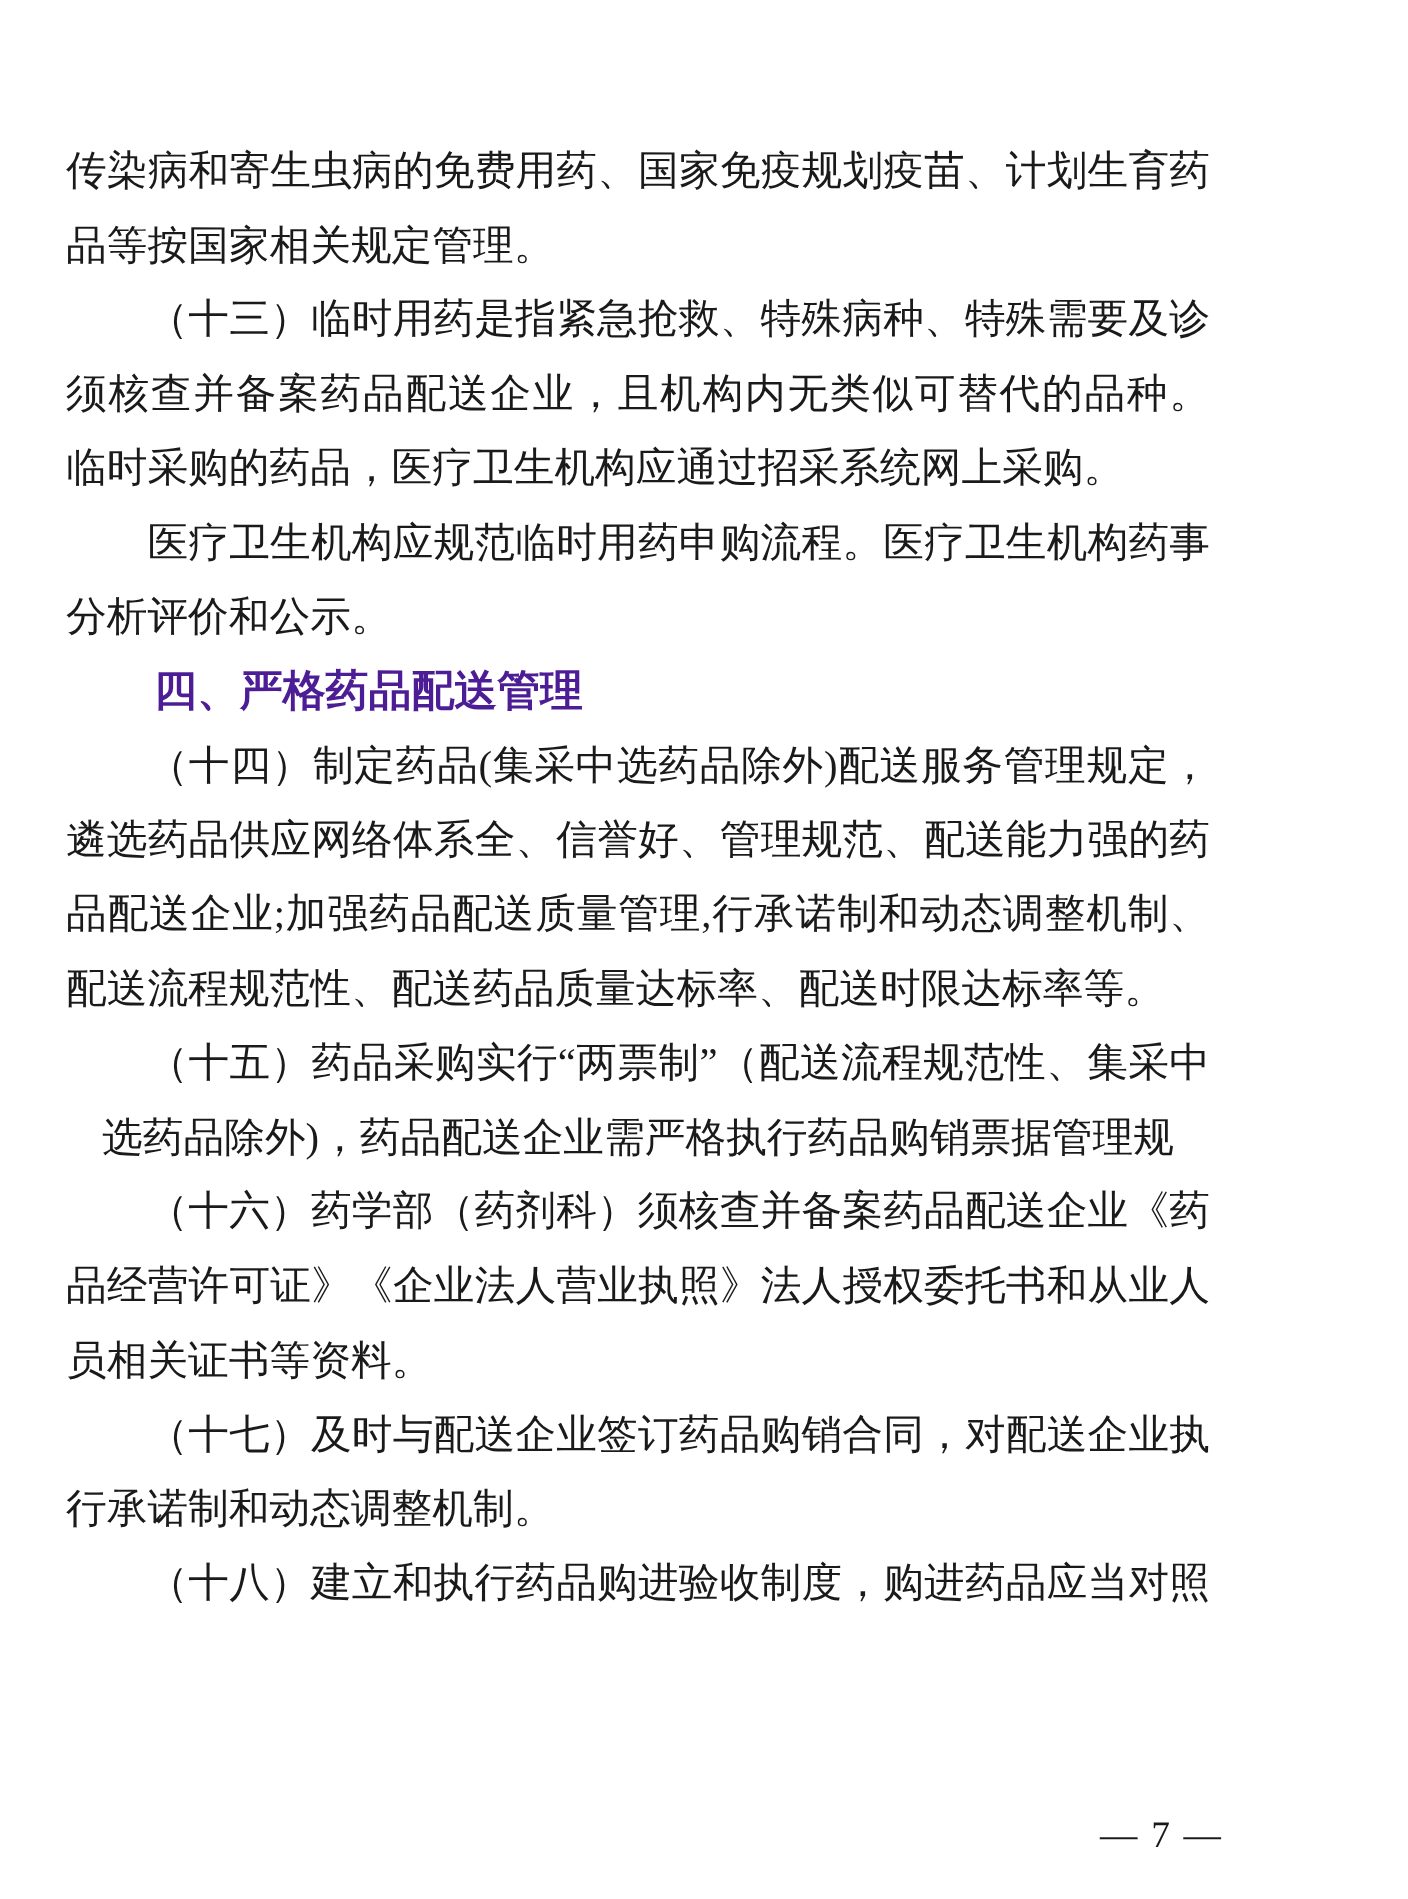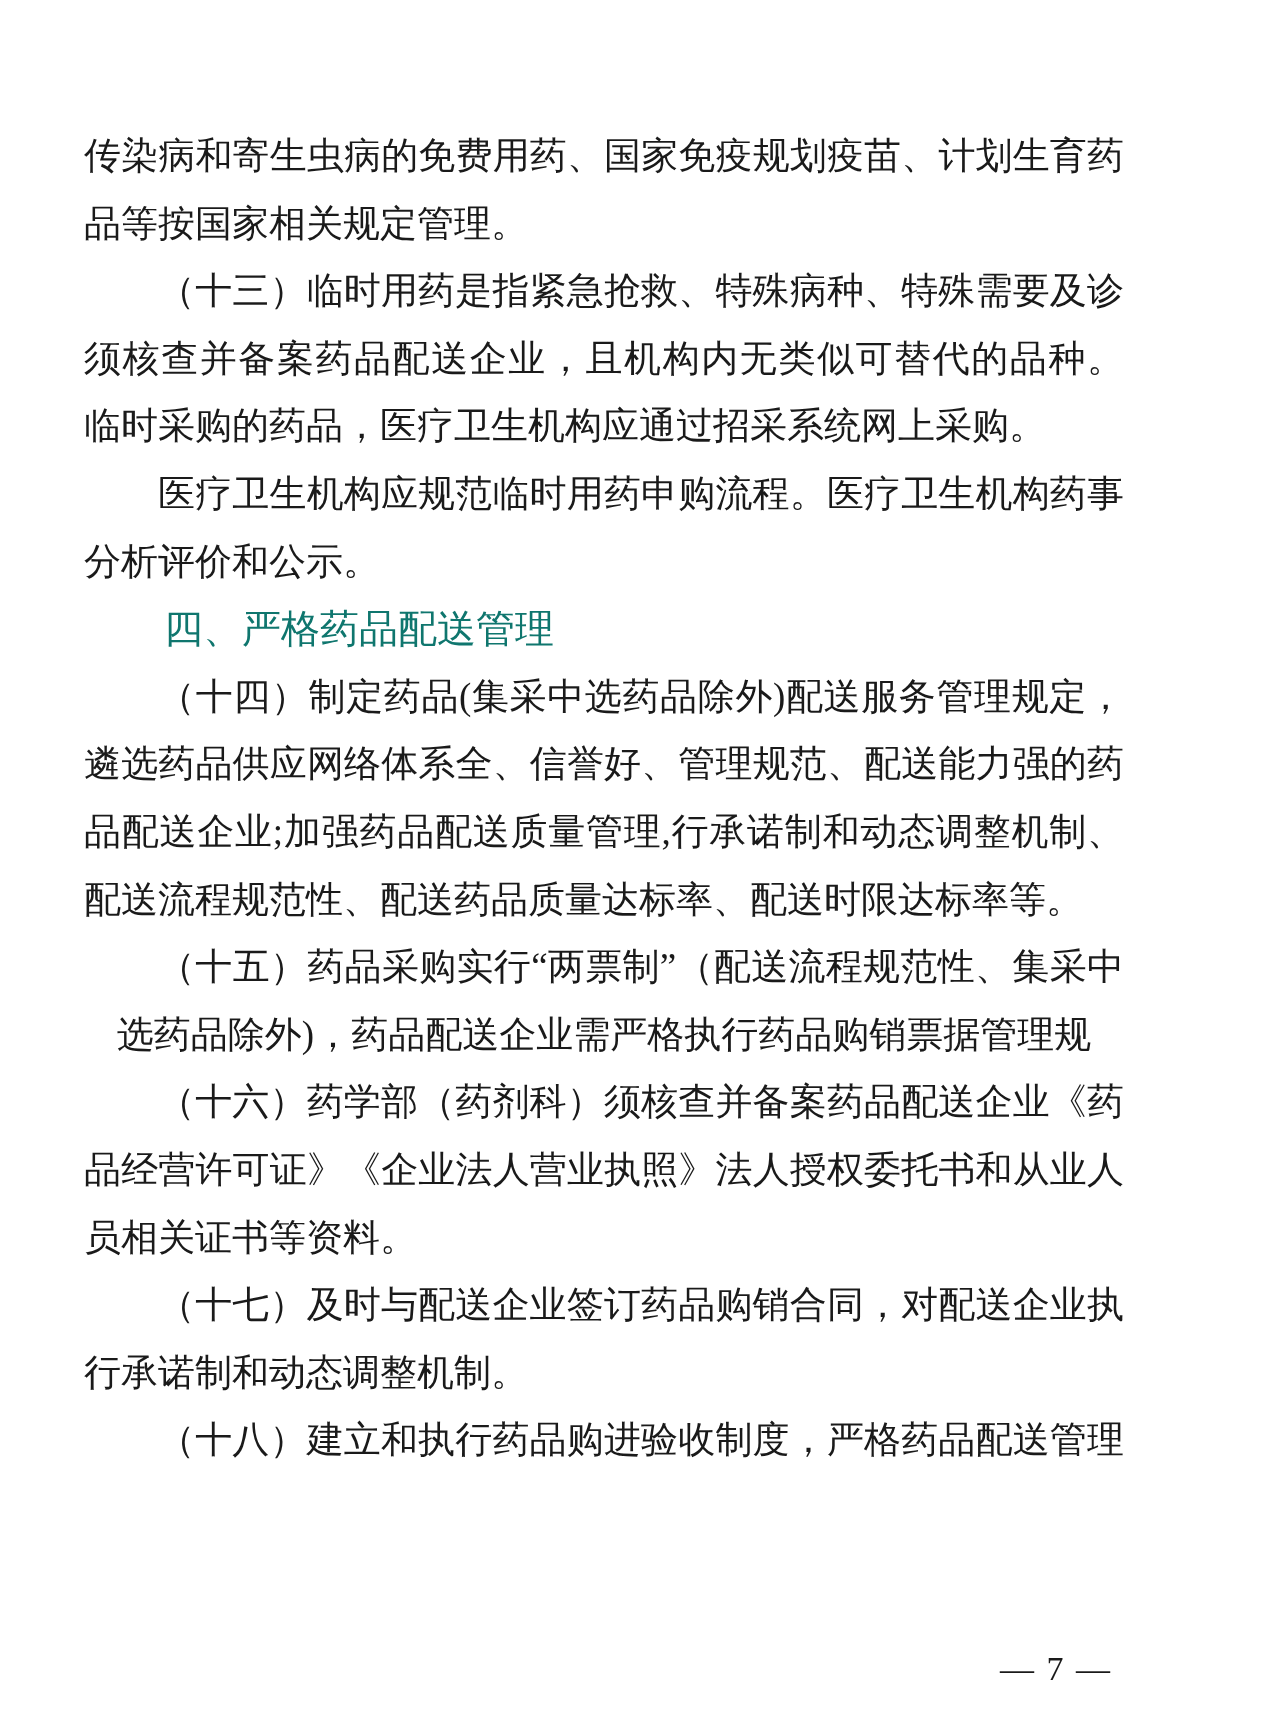--- a/index.html
+++ b/index.html
@@ -11,21 +11,21 @@
     position: relative;
     width: 1280px;
     height: 1726px;
     background: #ffffff;
     overflow: hidden;
     font-family: "Liberation Serif", "DejaVu Serif", serif;
     color: #1a1a1a;
   }
   .text-column {
     position: absolute;
-    left: 84px;
+    left: 60px;
     top: 122px;
     width: 1040px;
   }
   .line {
     height: 67.6px;
     line-height: 67.6px;
     font-size: 37px;
     text-align: justify;
     text-align-last: justify;
     text-justify: inter-character;
@@ -33,23 +33,23 @@
   }
   .line.last {
     text-align: center;
     text-align-last: left;
   }
   .line.indent {
     text-indent: 74px;
   }
   .line.heading {
     font-family: "Liberation Sans", "DejaVu Sans", sans-serif;
-    font-weight: 400;
+    font-weight: 700;
     font-size: 39px;
-    color: #0f766e;
+    color: #4c1d95;
     text-align: left;
     text-align-last: left;
     text-indent: 80px;
   }
   .page-number {
     position: absolute;
     top: 1650px;
     right: 168px;
     font-size: 34px;
     letter-spacing: 2px;
@@ -74,16 +74,16 @@
       <div class="line body">遴选药品供应网络体系全、信誉好、管理规范、配送能力强的药</div>
       <div class="line body">品配送企业;加强药品配送质量管理,行承诺制和动态调整机制、</div>
       <div class="line body last">配送流程规范性、配送药品质量达标率、配送时限达标率等。</div>
       <div class="line body indent">（十五）药品采购实行“两票制”（配送流程规范性、集采中</div>
       <div class="line body last">选药品除外)，药品配送企业需严格执行药品购销票据管理规定。</div>
       <div class="line body indent">（十六）药学部（药剂科）须核查并备案药品配送企业《药</div>
       <div class="line body">品经营许可证》《企业法人营业执照》法人授权委托书和从业人</div>
       <div class="line body last">员相关证书等资料。</div>
       <div class="line body indent">（十七）及时与配送企业签订药品购销合同，对配送企业执</div>
       <div class="line body last">行承诺制和动态调整机制。</div>
-      <div class="line body indent">（十八）建立和执行药品购进验收制度，严格药品配送管理</div>
+      <div class="line body indent">（十八）建立和执行药品购进验收制度，购进药品应当对照</div>
     </div>
   <div class="page-number">— 7 —</div>
 </div>
 
 </body></html>

